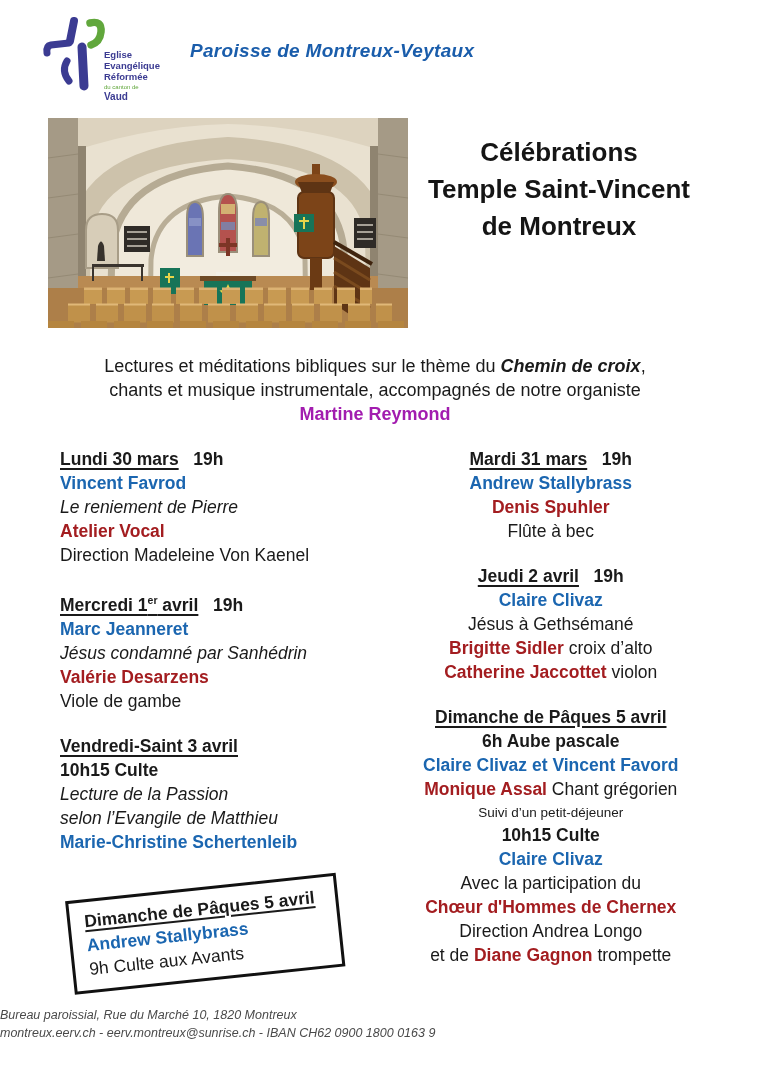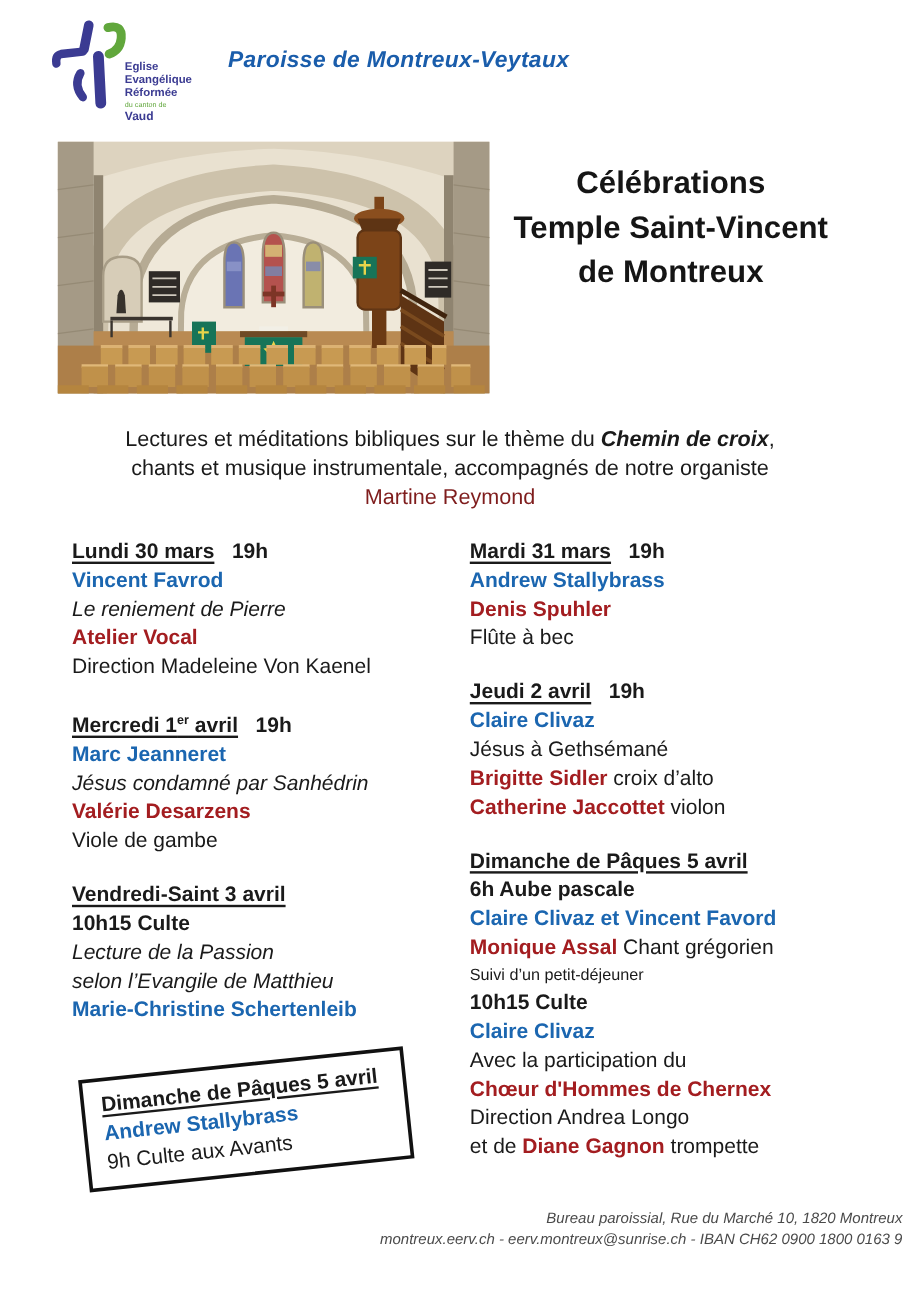--- a/index.html
+++ b/index.html
@@ -21,27 +21,27 @@
   }
 
   
   .hero { display: flex; margin-top: 4px; }
   .photo { width: 360px; height: 210px; margin-left: 8px; flex: none; }
   .heading { flex: 1; text-align: center; font-weight: bold; font-size: 26px; line-height: 37px; padding-top: 16px; color: #151515; }
 
   
   .intro { margin-top: 26px; text-align: center; font-size: 18px; line-height: 24px; }
   .intro .em { font-weight: bold; font-style: italic; }
-  .intro .organist { color: #7f1d1d; font-weight: normal; }
+  .intro .organist { color: #a21caf; font-weight: bold; }
 
   
   .schedule { display: flex; justify-content: space-between; margin-top: 21px; margin-left: 20px; }
   .col { width: 49%; }
   .col.left  { text-align: left; }
-  .col.right { text-align: left; }
+  .col.right { text-align: center; }
   .event { margin-bottom: 21px; }
   .line { line-height: 24px; font-size: 17.5px; white-space: pre-wrap; }
   .line-small { line-height: 20px; }
   .seg-date { font-weight: bold; text-decoration: underline; text-decoration-thickness: 1.8px; text-underline-offset: 3px; }
   .seg-bold { font-weight: bold; }
   .seg-blue { font-weight: bold; color: #1b66b0; }
   .seg-red  { font-weight: bold; color: #a31d20; }
   .seg-it   { font-style: italic; }
   .seg-plain { }
   .seg-small { font-size: 13.5px; }
@@ -54,21 +54,21 @@
     padding: 7px 20px 9px 14px;
     transform: rotate(-6deg);
     transform-origin: 0 50%;
     margin: 26px 0 0 10px;
     background: #fff;
   }
 
   
   .footer {
     position: absolute; left: 0; right: 12px; bottom: 38px;
-    text-align: right; font-style: italic;
+    text-align: left; font-style: italic;
     font-size: 12.5px; line-height: 18px; color: #4a4a4a;
   }
 </style>
 </head>
 <body>
 
 <div class="page">
 
   <div class="header">
     <div class="logo">

